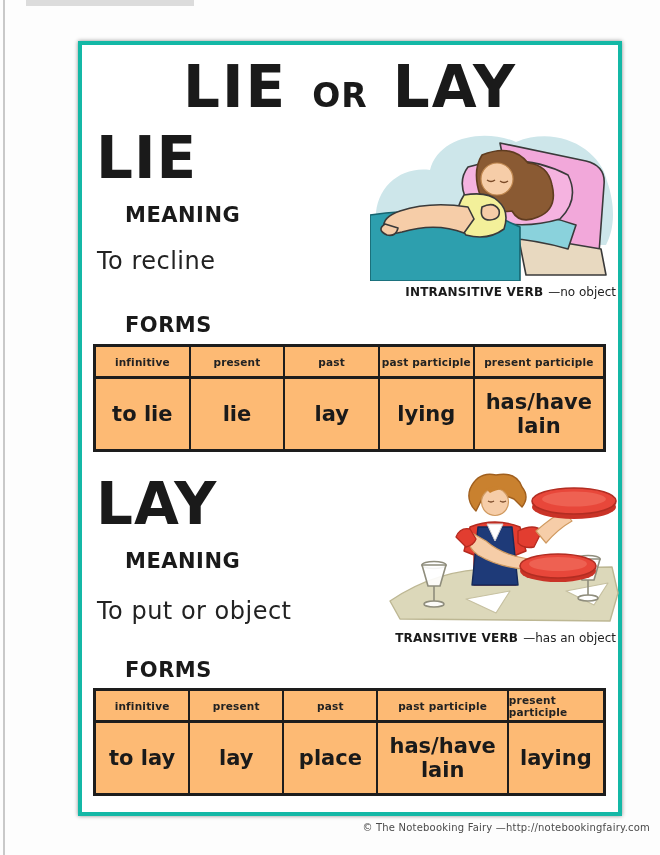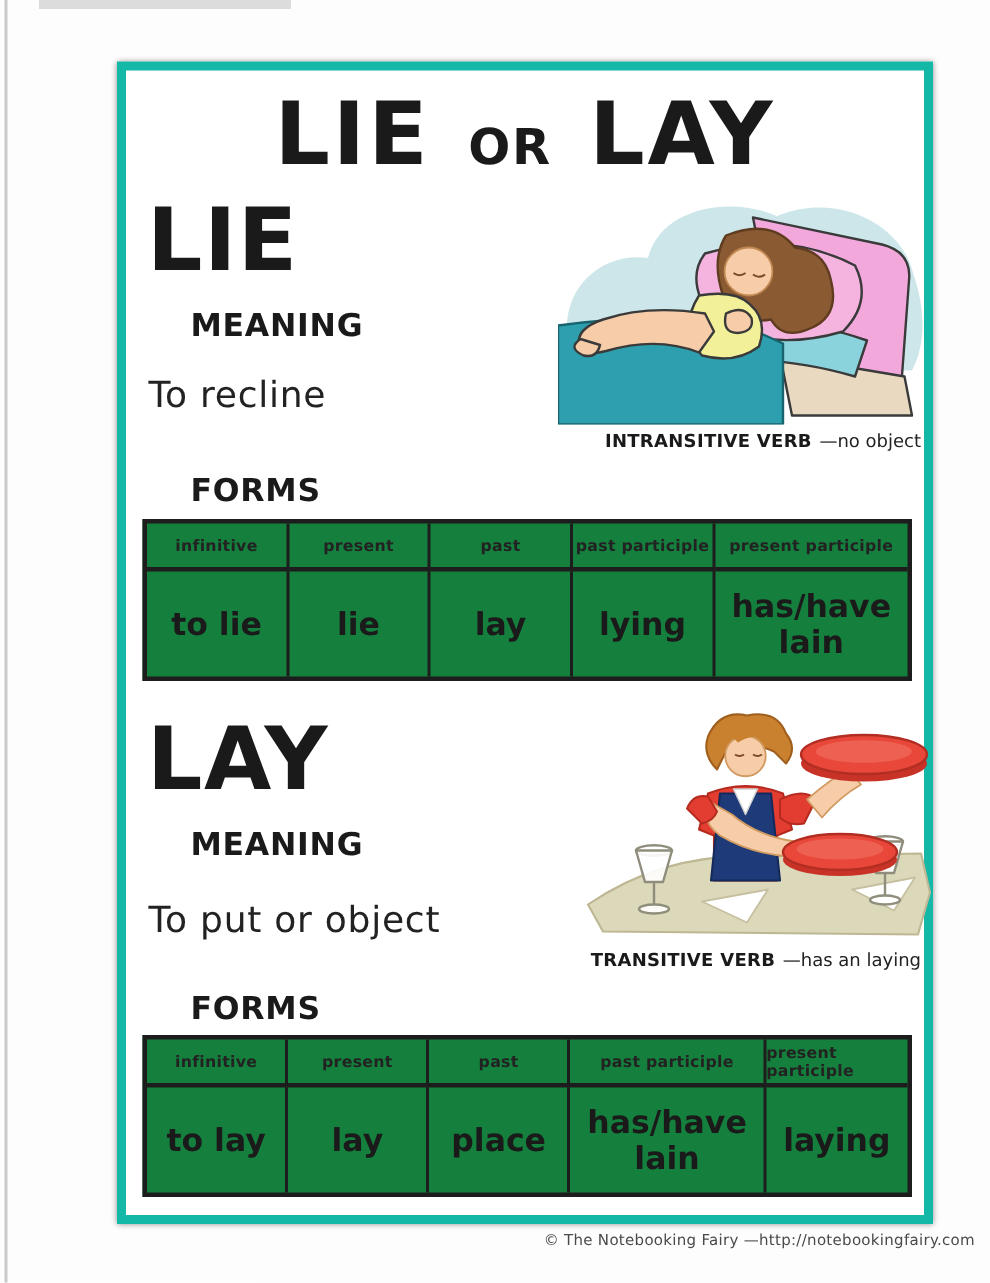--- a/index.html
+++ b/index.html
@@ -11,21 +11,21 @@
     color:#1a1a1a;
     overflow:hidden;
   }
   
   .scan-line-left { position:absolute; left:3px; top:0; width:2px; height:855px; background:#c9c9c9; }
   .scan-strip-top { position:absolute; left:26px; top:0; width:168px; height:6px; background:#dcdcdc; }
 
   
   .frame {
     position:absolute; left:78px; top:41px; width:544px; height:775px;
-    border:6px solid #14b8a6; background:#ffffff;
+    border:4px solid #14b8a6; background:#ffffff;
     box-shadow:0 0 4px rgba(0,0,0,.45);
   }
 
   .title-row {
     position:absolute; top:8px; left:0; width:100%;
     text-align:center; white-space:nowrap;
   }
   .title-word { font-size:58px; font-weight:800; letter-spacing:2px; display:inline-block; vertical-align:baseline; }
   .title-conj { font-size:33px; font-weight:800; letter-spacing:1px; display:inline-block; margin:0 20px; vertical-align:baseline; }
 
@@ -35,21 +35,21 @@
 
   .caption { position:absolute; right:2px; white-space:nowrap; font-size:12px; }
   .caption .vtype { font-weight:800; letter-spacing:.2px; }
   .caption .vnote { font-weight:400; margin-left:5px; color:#222; }
 
   .illo { position:absolute; }
   .illo svg { display:block; width:100%; height:100%; }
 
   .forms-table {
     position:absolute; width:513px; left:11px;
-    border:3px solid #1d1d1d; background:#15803d;
+    border:3px solid #1d1d1d; background:#fdba74;
     display:grid; grid-template-columns:repeat(5,1fr);
   }
   .forms-table .hcell {
     height:32px; display:flex; align-items:center; justify-content:center;
     font-size:10.5px; font-weight:700; color:#222; letter-spacing:.2px;
     border-right:2px solid #1d1d1d; border-bottom:3px solid #1d1d1d;
   }
   .forms-table .vcell {
     height:70px; display:flex; align-items:center; justify-content:center;
     text-align:center; font-size:21px; font-weight:700; line-height:1.15;
@@ -180,21 +180,21 @@
         <path d="M88 60 Q78 58 74 68 L84 78 Q92 76 94 70 Z" fill="#e23d30" stroke="#b52a1f" stroke-width="1.3"></path>
 
         <ellipse cx="176" cy="102" rx="38" ry="11" fill="#c93327"></ellipse>
         <ellipse cx="176" cy="97" rx="38" ry="12" fill="#e8473a" stroke="#b22d22" stroke-width="1.6"></ellipse>
         <ellipse cx="176" cy="95" rx="29" ry="7" fill="#ee6152"></ellipse>
       </g>
     </svg>
   </div>
 
   <div class="caption" style="top:586px;">
-    <span class="vtype">TRANSITIVE VERB</span><span class="vnote">—has an laying</span>
+    <span class="vtype">TRANSITIVE VERB</span><span class="vnote">—has an object</span>
   </div>
 
   <div class="forms-label" style="left:15px; top:613px;">FORMS</div>
 
   <div class="forms-table" style="top:643px;">
     <div class="hcell">infinitive</div>
     <div class="hcell">present</div>
     <div class="hcell">past</div>
     <div class="hcell">past participle</div>
     <div class="hcell">present participle</div>

